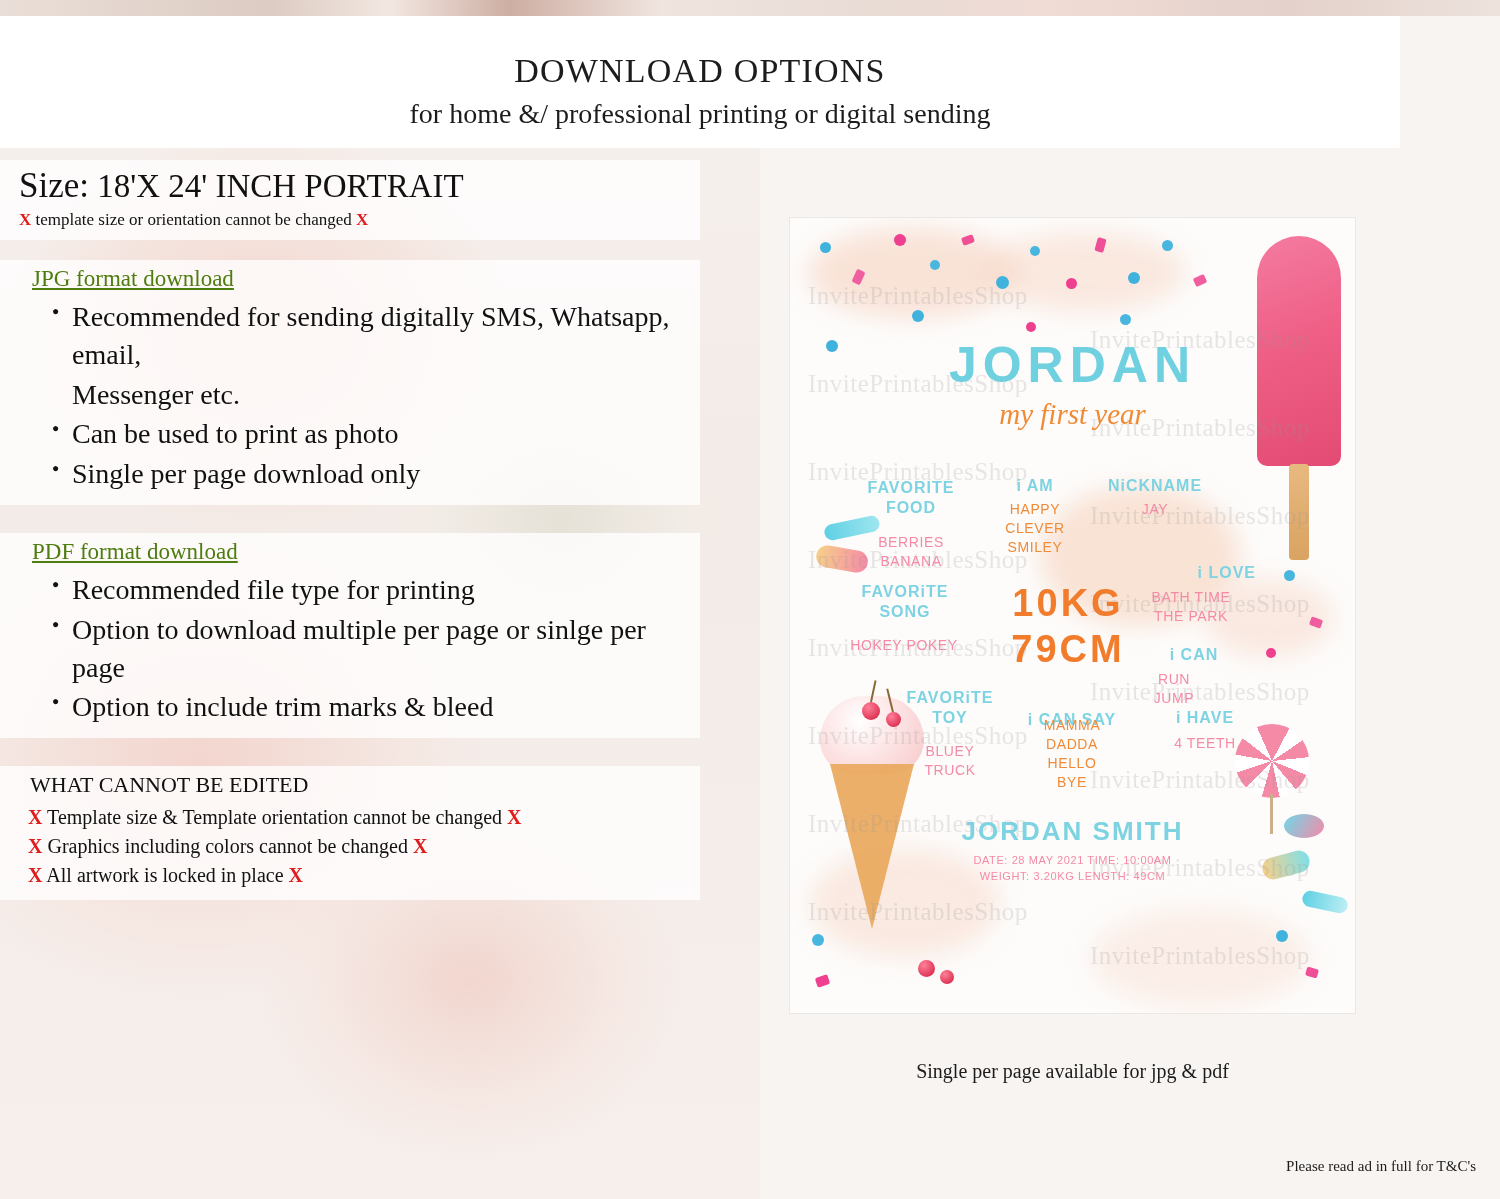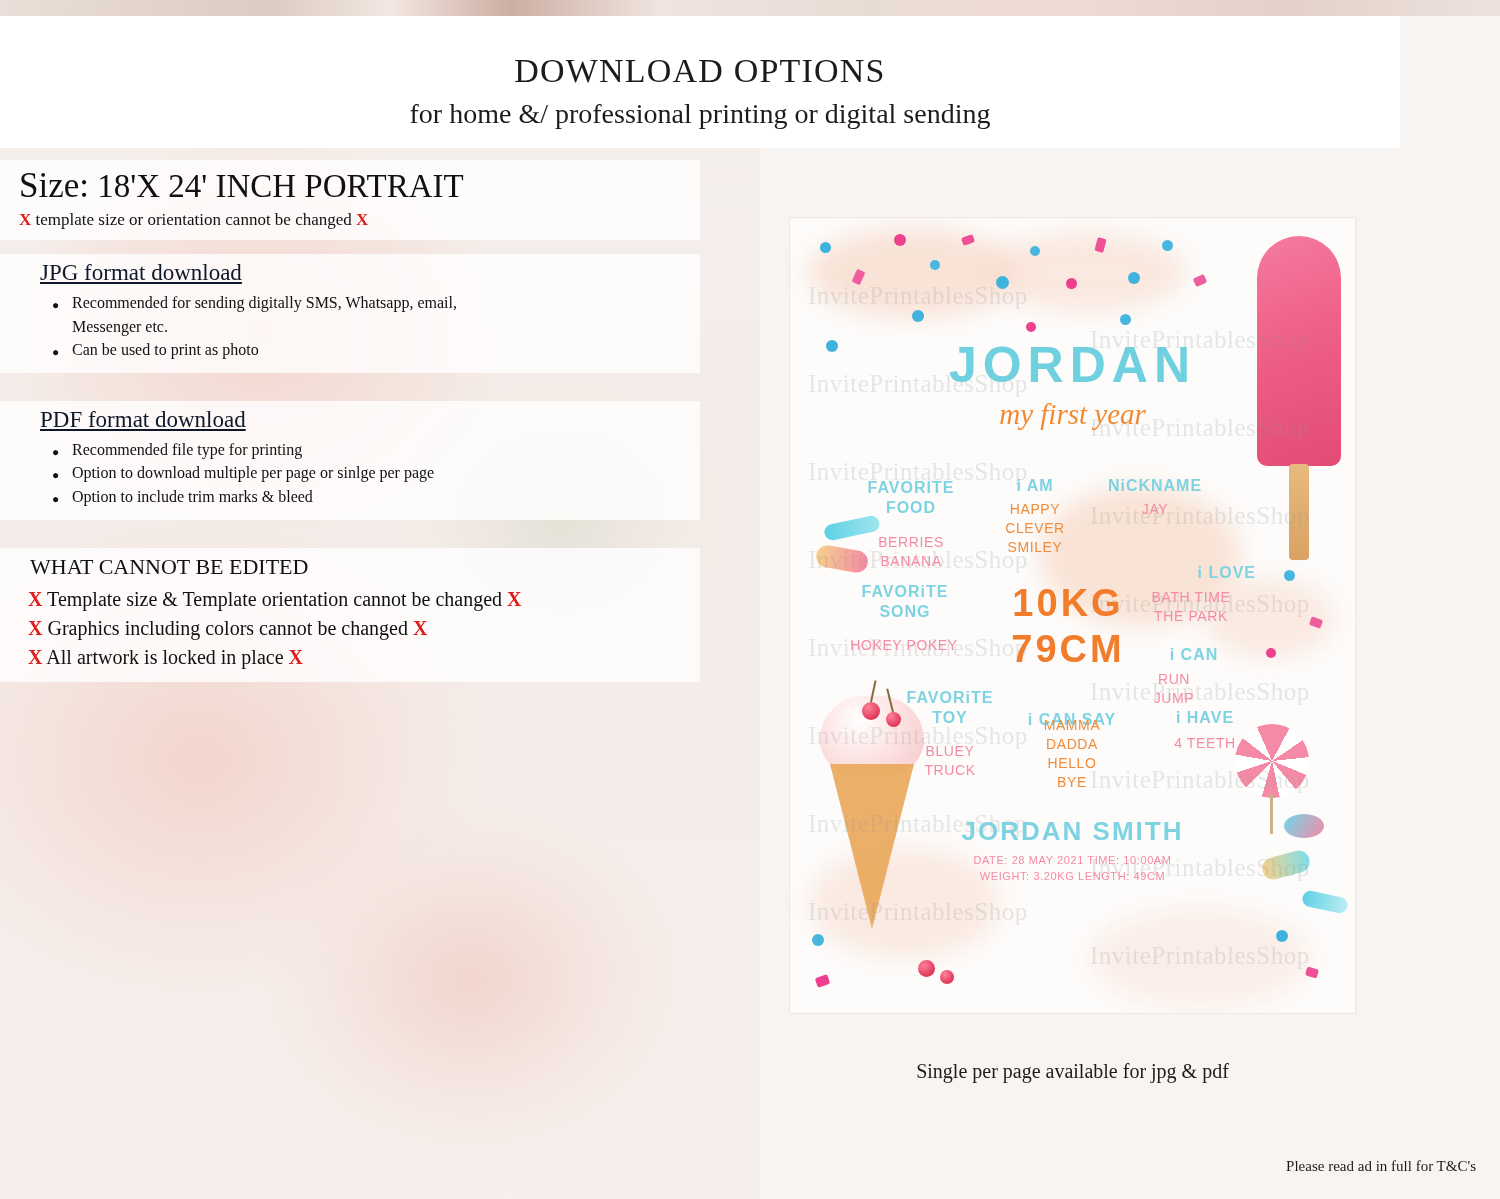--- a/index.html
+++ b/index.html
@@ -41,24 +41,24 @@
   }
 
   
   .left-col{position:absolute;left:0;top:160px;width:700px;}
   .band{background:rgba(255,255,255,.78);padding:10px 0 10px 0;}
   .block{margin:0 0 0 0;padding:6px 28px 10px 28px;}
   .size-title{font-size:33px;color:#111;margin:0 0 4px 0;font-weight:400;}
   .size-title .lead{font-size:35px;}
   .warn{font-size:17px;color:#111;margin:0;}
   .xmark{color:#e01b1b;font-weight:700;}
-  .sec-title{font-size:23px;color:#0f172a;text-decoration:underline;margin:0 0 6px 12px;}
+  .sec-title{font-size:23px;color:#4d7c0f;text-decoration:underline;margin:0 0 6px 4px;}
   .sec-plain{font-size:23px;color:#111;margin:0 0 6px 0;}
   ul{margin:0;padding:0 0 0 24px;list-style:none;}
-  li{font-size:16px;color:#111;line-height:1.35;position:relative;padding-left:20px;margin-bottom:2px;}
+  li{font-size:28px;color:#111;line-height:1.35;position:relative;padding-left:20px;margin-bottom:2px;}
   li:before{content:"\25CF";position:absolute;left:0;top:0;font-size:12px;line-height:26px;color:#111;}
   li.cont:before{content:"";}
   .edit-title{font-size:22px;color:#111;margin:0 0 5px 2px;}
   .edit-line{font-size:20px;color:#111;line-height:1.45;margin:0;}
 
   
   .poster-wrap{position:absolute;left:790px;top:218px;width:565px;height:795px;}
   .poster{
     position:absolute;inset:0;background:#fdfcfb;
     box-shadow:0 0 0 1px rgba(0,0,0,.05);
@@ -151,38 +151,39 @@
 <div class="bg-floral"></div>
 <div class="bg-top-strip"></div>
 
 <div class="header">
   <h1>DOWNLOAD OPTIONS</h1>
   <h2>for home &amp;/ professional printing or digital sending</h2>
 </div>
 
 <div class="left-col">
 
-  <div class="band block" style="margin-bottom:14px;padding-left:19px;">
+  <div class="band block" style="margin-bottom:20px;padding-left:19px;">
     <p class="size-title">
       <span class="lead">Size:</span>
       <span>18'X 24' INCH PORTRAIT</span>
     </p>
     <p class="warn">
       <span class="xmark">X</span>
       <span>template size or orientation cannot be changed</span>
       <span class="xmark">X</span>
     </p>
   </div>
 
   <div class="band block" style="margin-bottom:28px;">
     <p class="sec-title">JPG format download</p>
     <ul>
       <li>Recommended for sending digitally SMS, Whatsapp, email,</li>
       <li class="cont">Messenger etc.</li>
       <li>Can be used to print as photo</li>
+      <li>Single per page download only</li>
     </ul>
   </div>
 
   <div class="band block" style="margin-bottom:28px;">
     <p class="sec-title">PDF format download</p>
     <ul>
       <li>Recommended file type for printing</li>
       <li>Option to download multiple per page or sinlge per page</li>
       <li>Option to include trim marks &amp; bleed</li>
     </ul>

